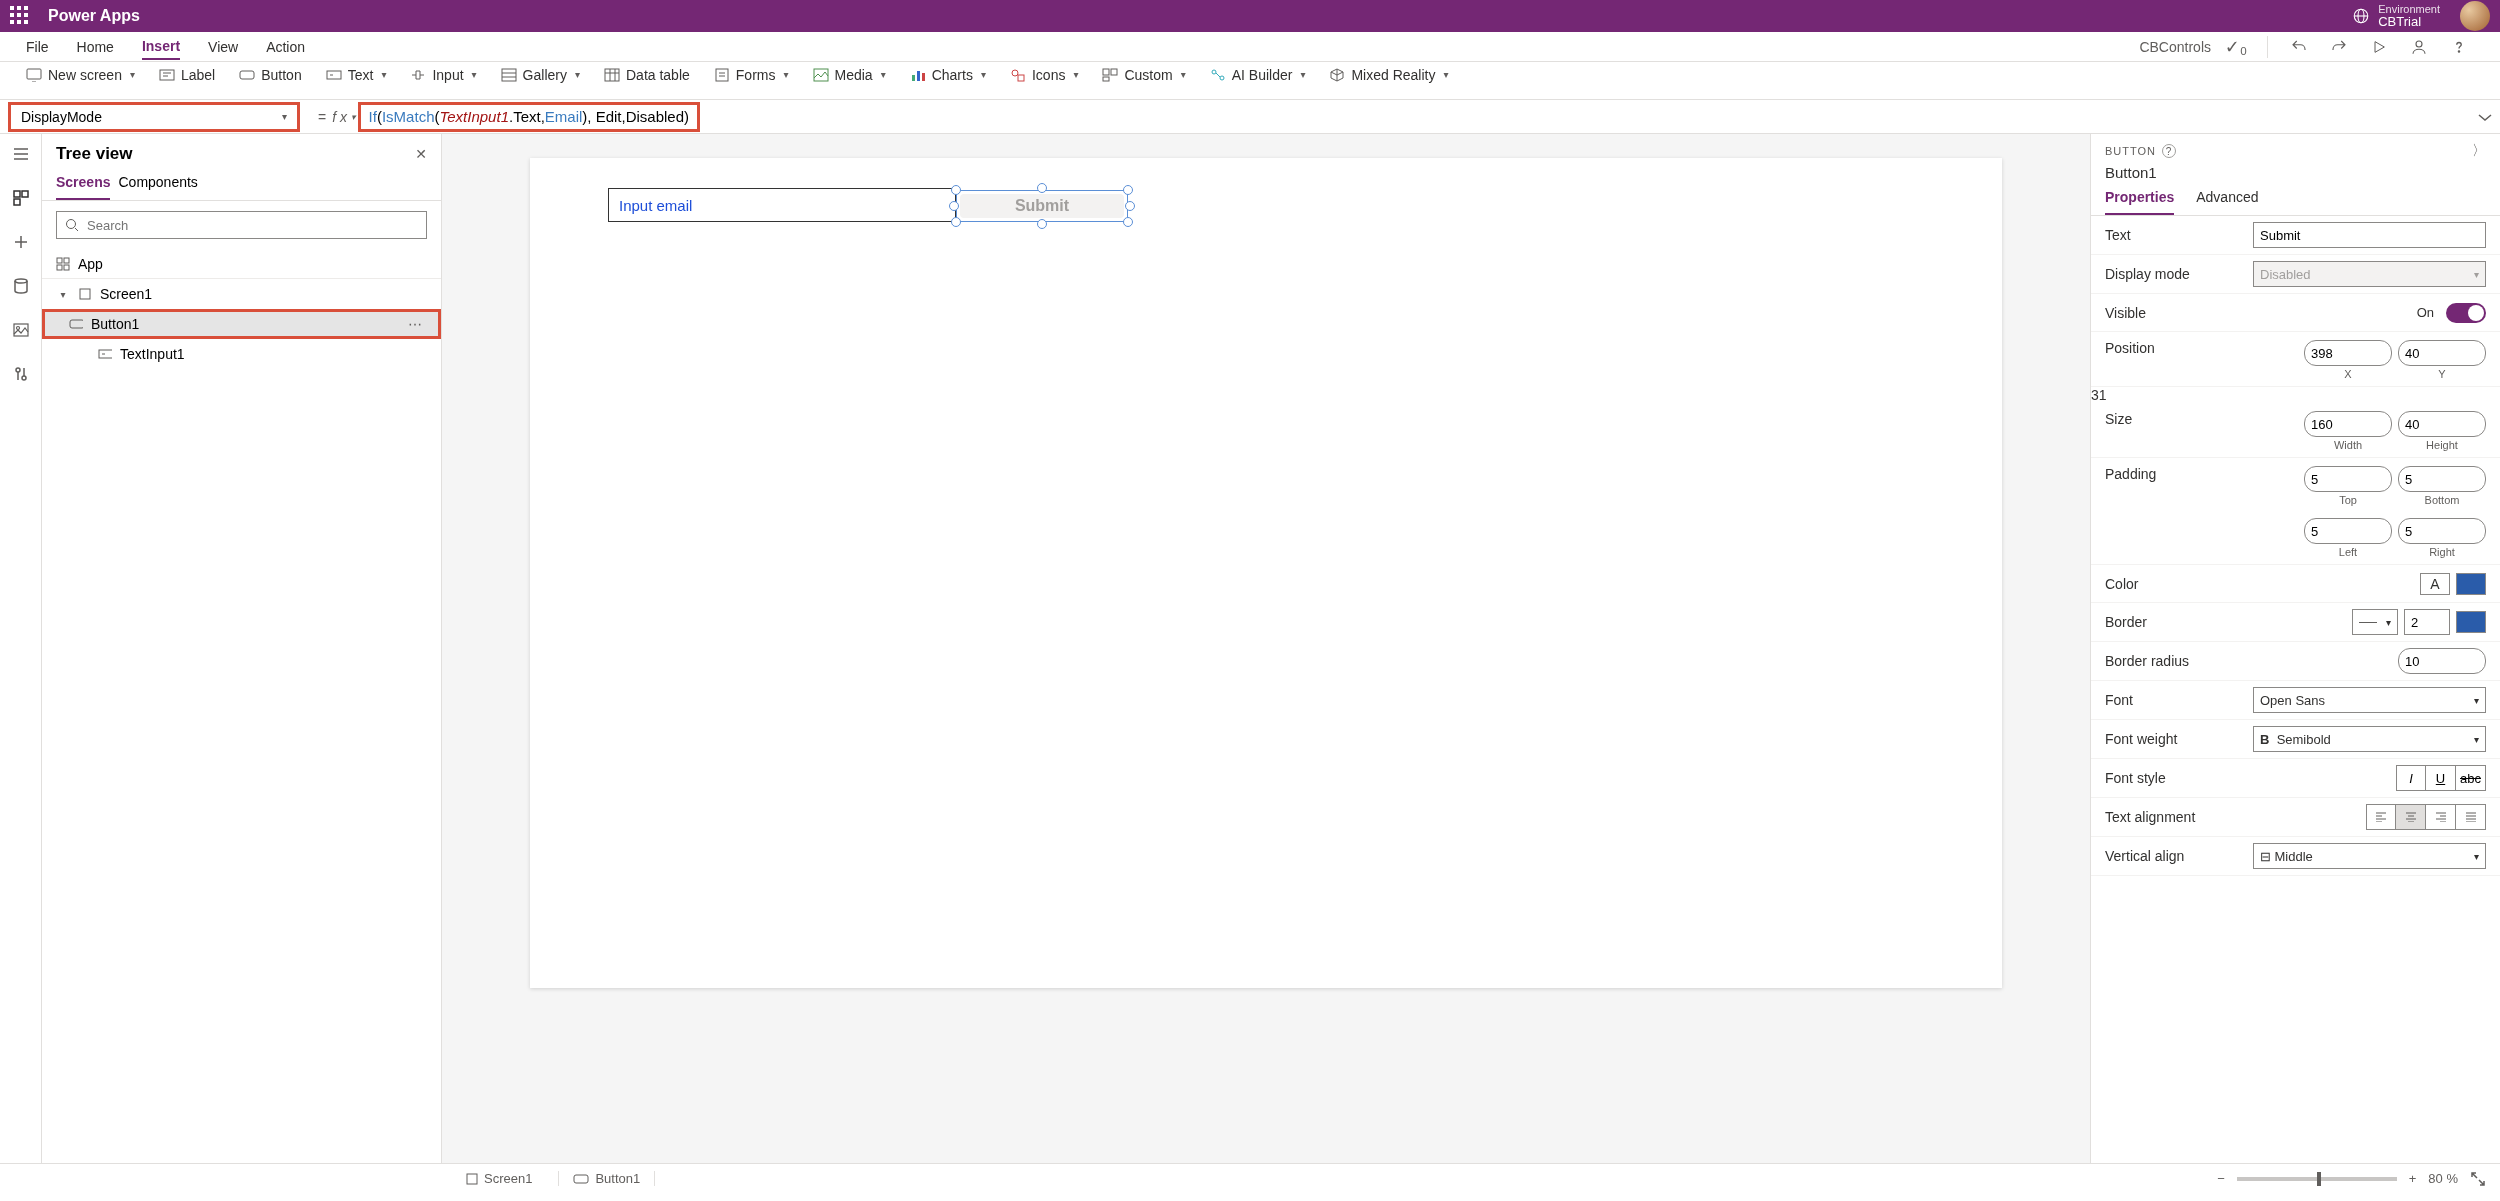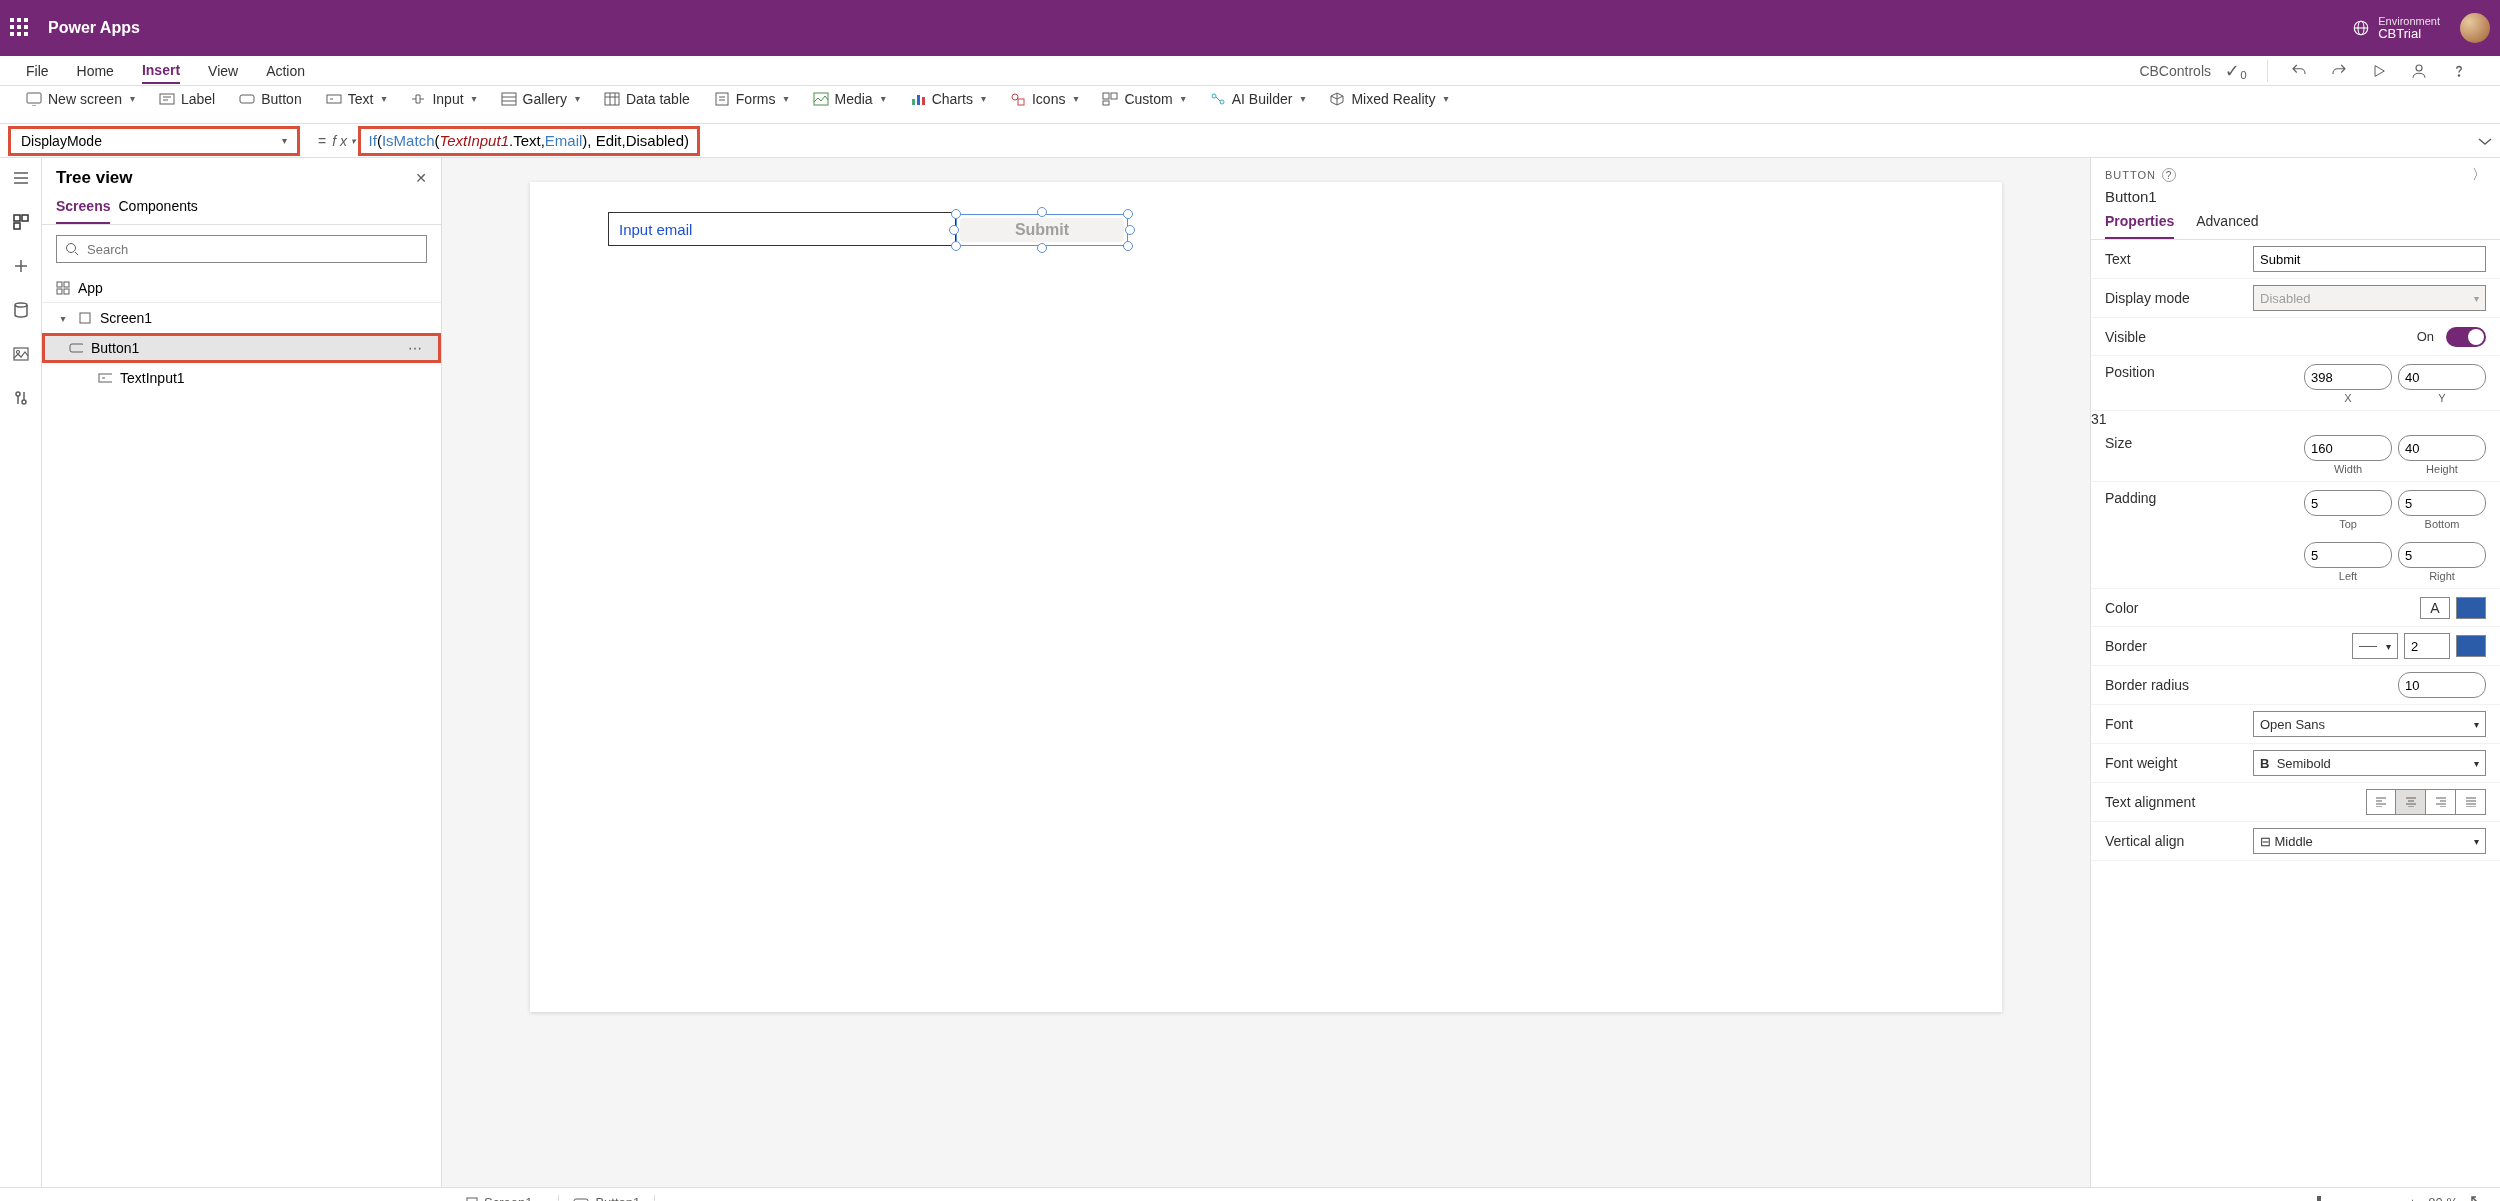--- a/index.html
+++ b/index.html
@@ -1,19 +1,19 @@
 <!DOCTYPE html>
 <html><head>
 <meta charset="utf-8">
 <style>
 * { margin: 0; padding: 0; box-sizing: border-box; font-family: "Segoe UI", Arial, sans-serif; }
 body { width: 2500px; height: 1201px; overflow: hidden; background: #fff; font-size: 14px; }
 
 
-.header { height: 56px; background: #742774; display: flex; align-items: center; color: #fff; padding: 0 10px; }
+.header { height: 32px; background: #742774; display: flex; align-items: center; color: #fff; padding: 0 10px; }
 .waffle { width: 20px; height: 20px; display: grid; grid-template-columns: repeat(3,4px); grid-template-rows: repeat(3,4px); gap: 3px; margin-right: 18px; cursor: pointer; }
 .waffle span { background: #fff; }
 .app-title { font-size: 16px; font-weight: 600; }
 .header-right { margin-left: auto; display: flex; align-items: center; gap: 20px; }
 .env { display: flex; align-items: center; gap: 8px; }
 .env-text { display: flex; flex-direction: column; line-height: 1.1; }
 .env-label { font-size: 11px; opacity: .85; }
 .env-name { font-size: 13px; }
 .avatar { width: 30px; height: 30px; border-radius: 50%; background: radial-gradient(circle at 30% 30%, #e8c9a0, #a06030); }
 
@@ -605,20 +605,36 @@
     <div class="prop-row">
         <span class="prop-label">Font weight</span>
         <div class="prop-val">
           <div class="pinput full" style="display:flex;align-items:center;justify-content:space-between;">
             <span><b>B</b>&nbsp;&nbsp;<span>Semibold</span></span>
             <span style="font-size:10px;">▾</span>
           </div>
         </div>
       </div>
 
+    <div class="prop-row">
+        <span class="prop-label">Font style</span>
+        <div class="prop-val">
+          <div class="seg">
+      <button>
+              <i>I</i>
+            </button>
+      <button>
+              <u>U</u>
+            </button>
+      <button>
+              <span style="text-decoration:line-through;">abc</span>
+            </button>
+    </div>
+        </div>
+      </div>
 
     <div class="prop-row">
         <span class="prop-label">Text alignment</span>
         <div class="prop-val">
           <div class="seg">
       <button>
               <svg width="12" height="10" stroke="#605e5c">
                 <path d="M1 1h10M1 4h6M1 7h10M1 10h6"></path>
               </svg>
             </button>

